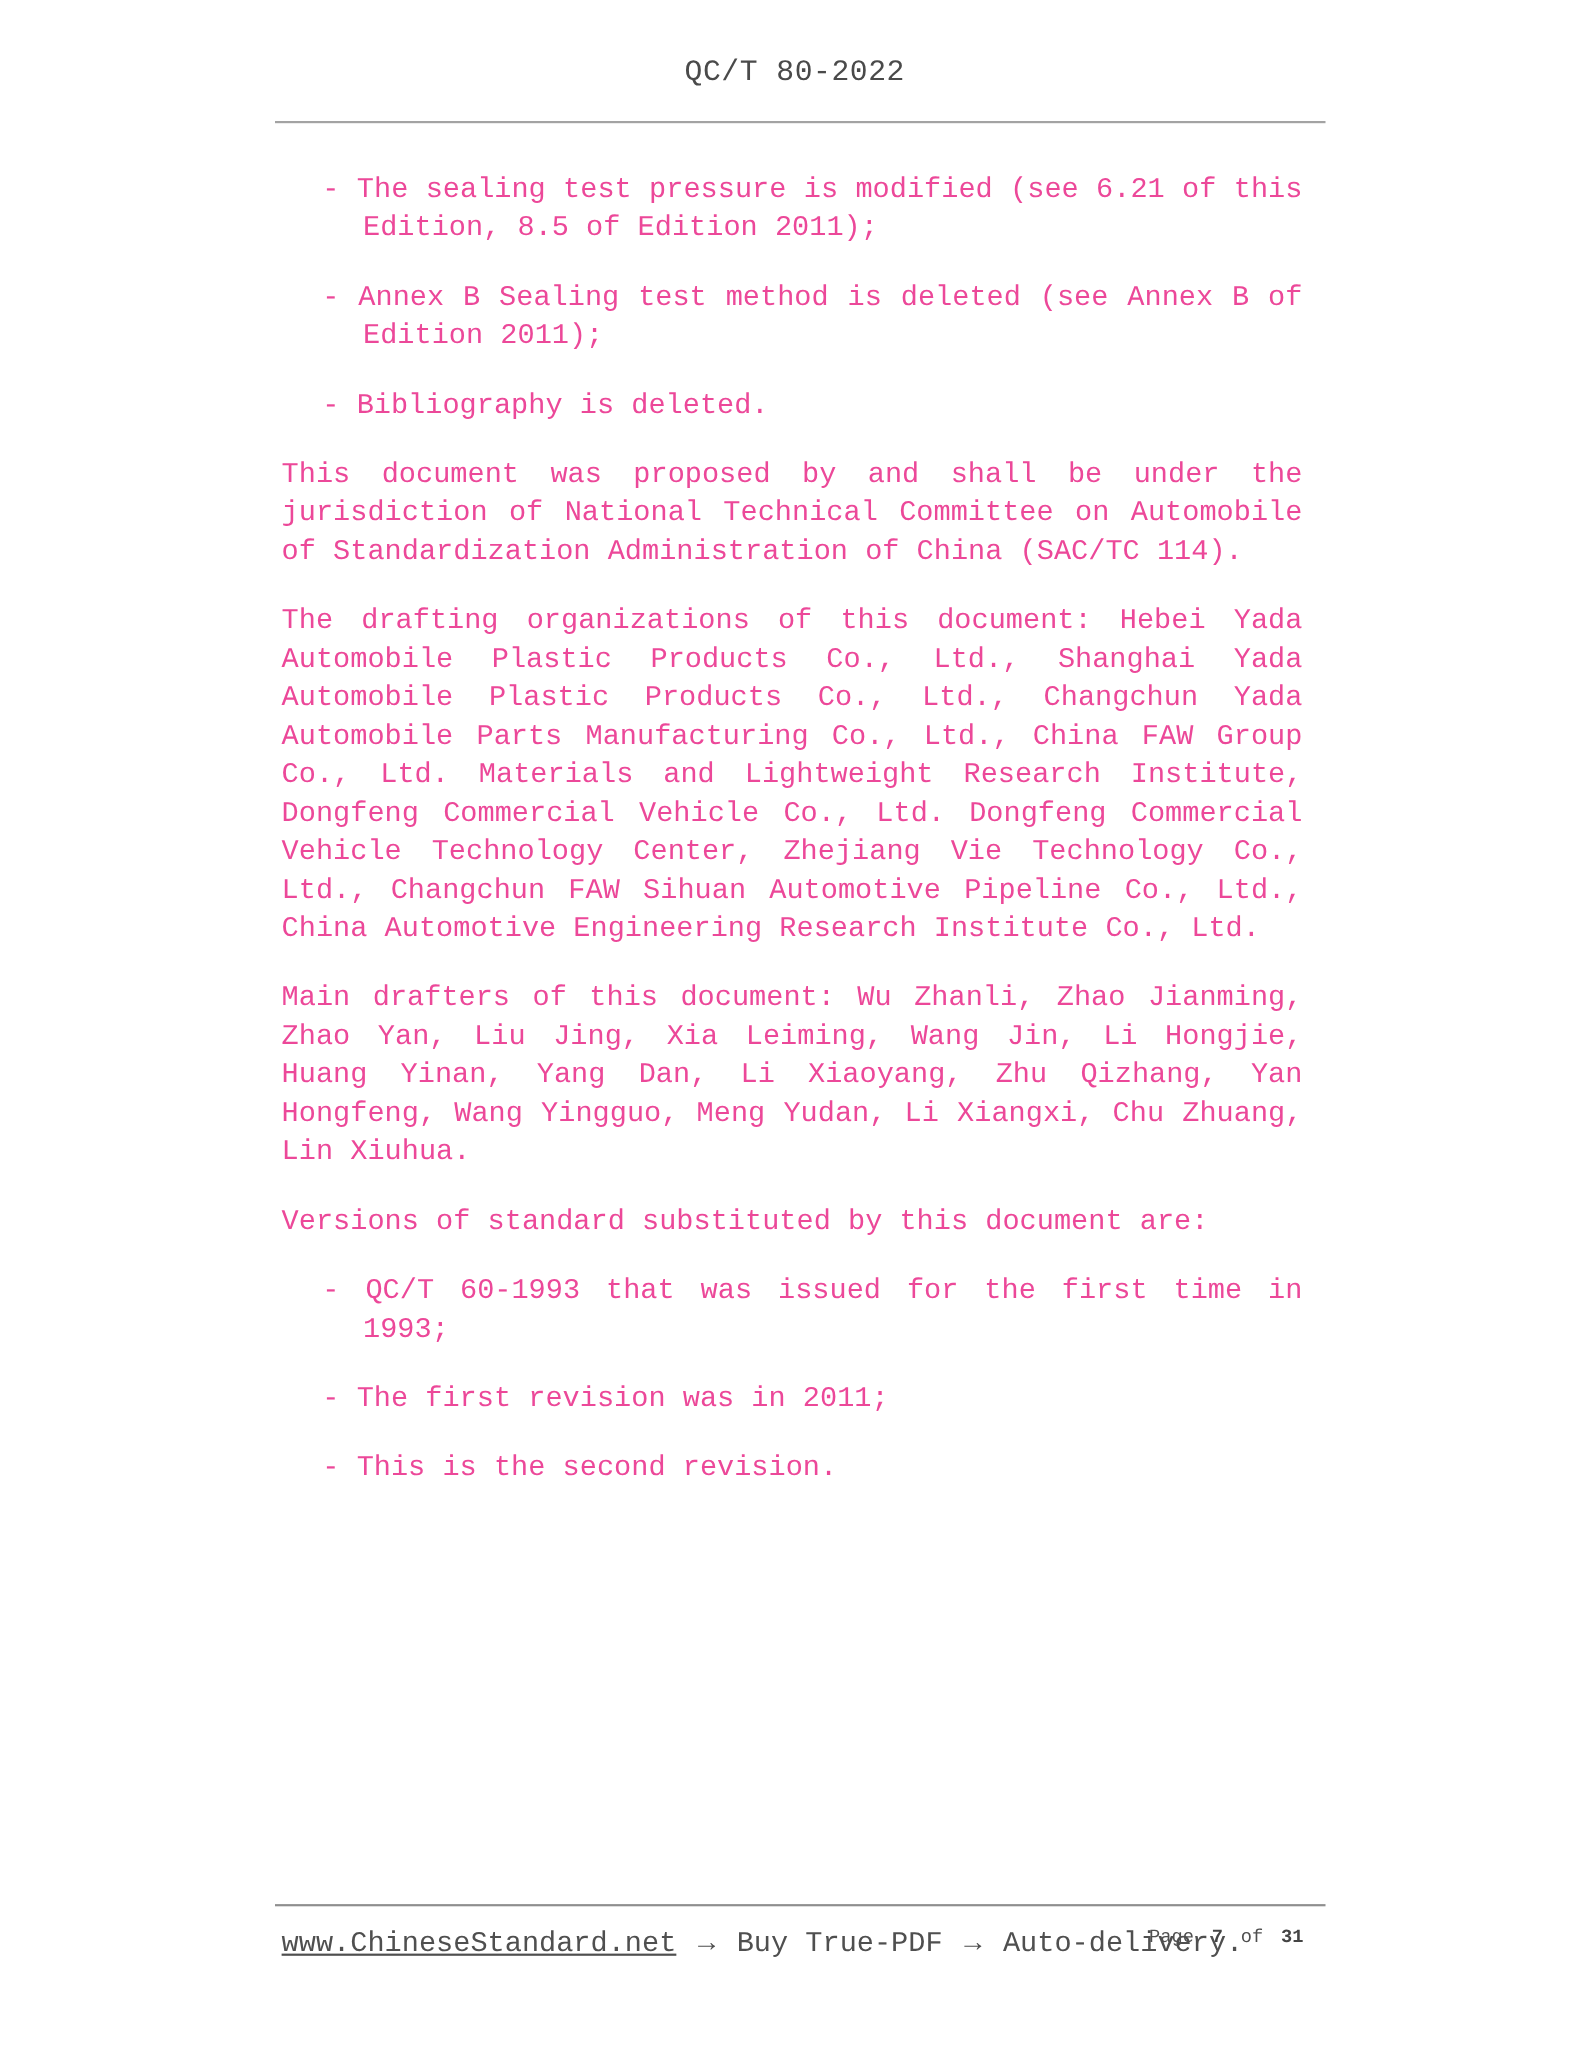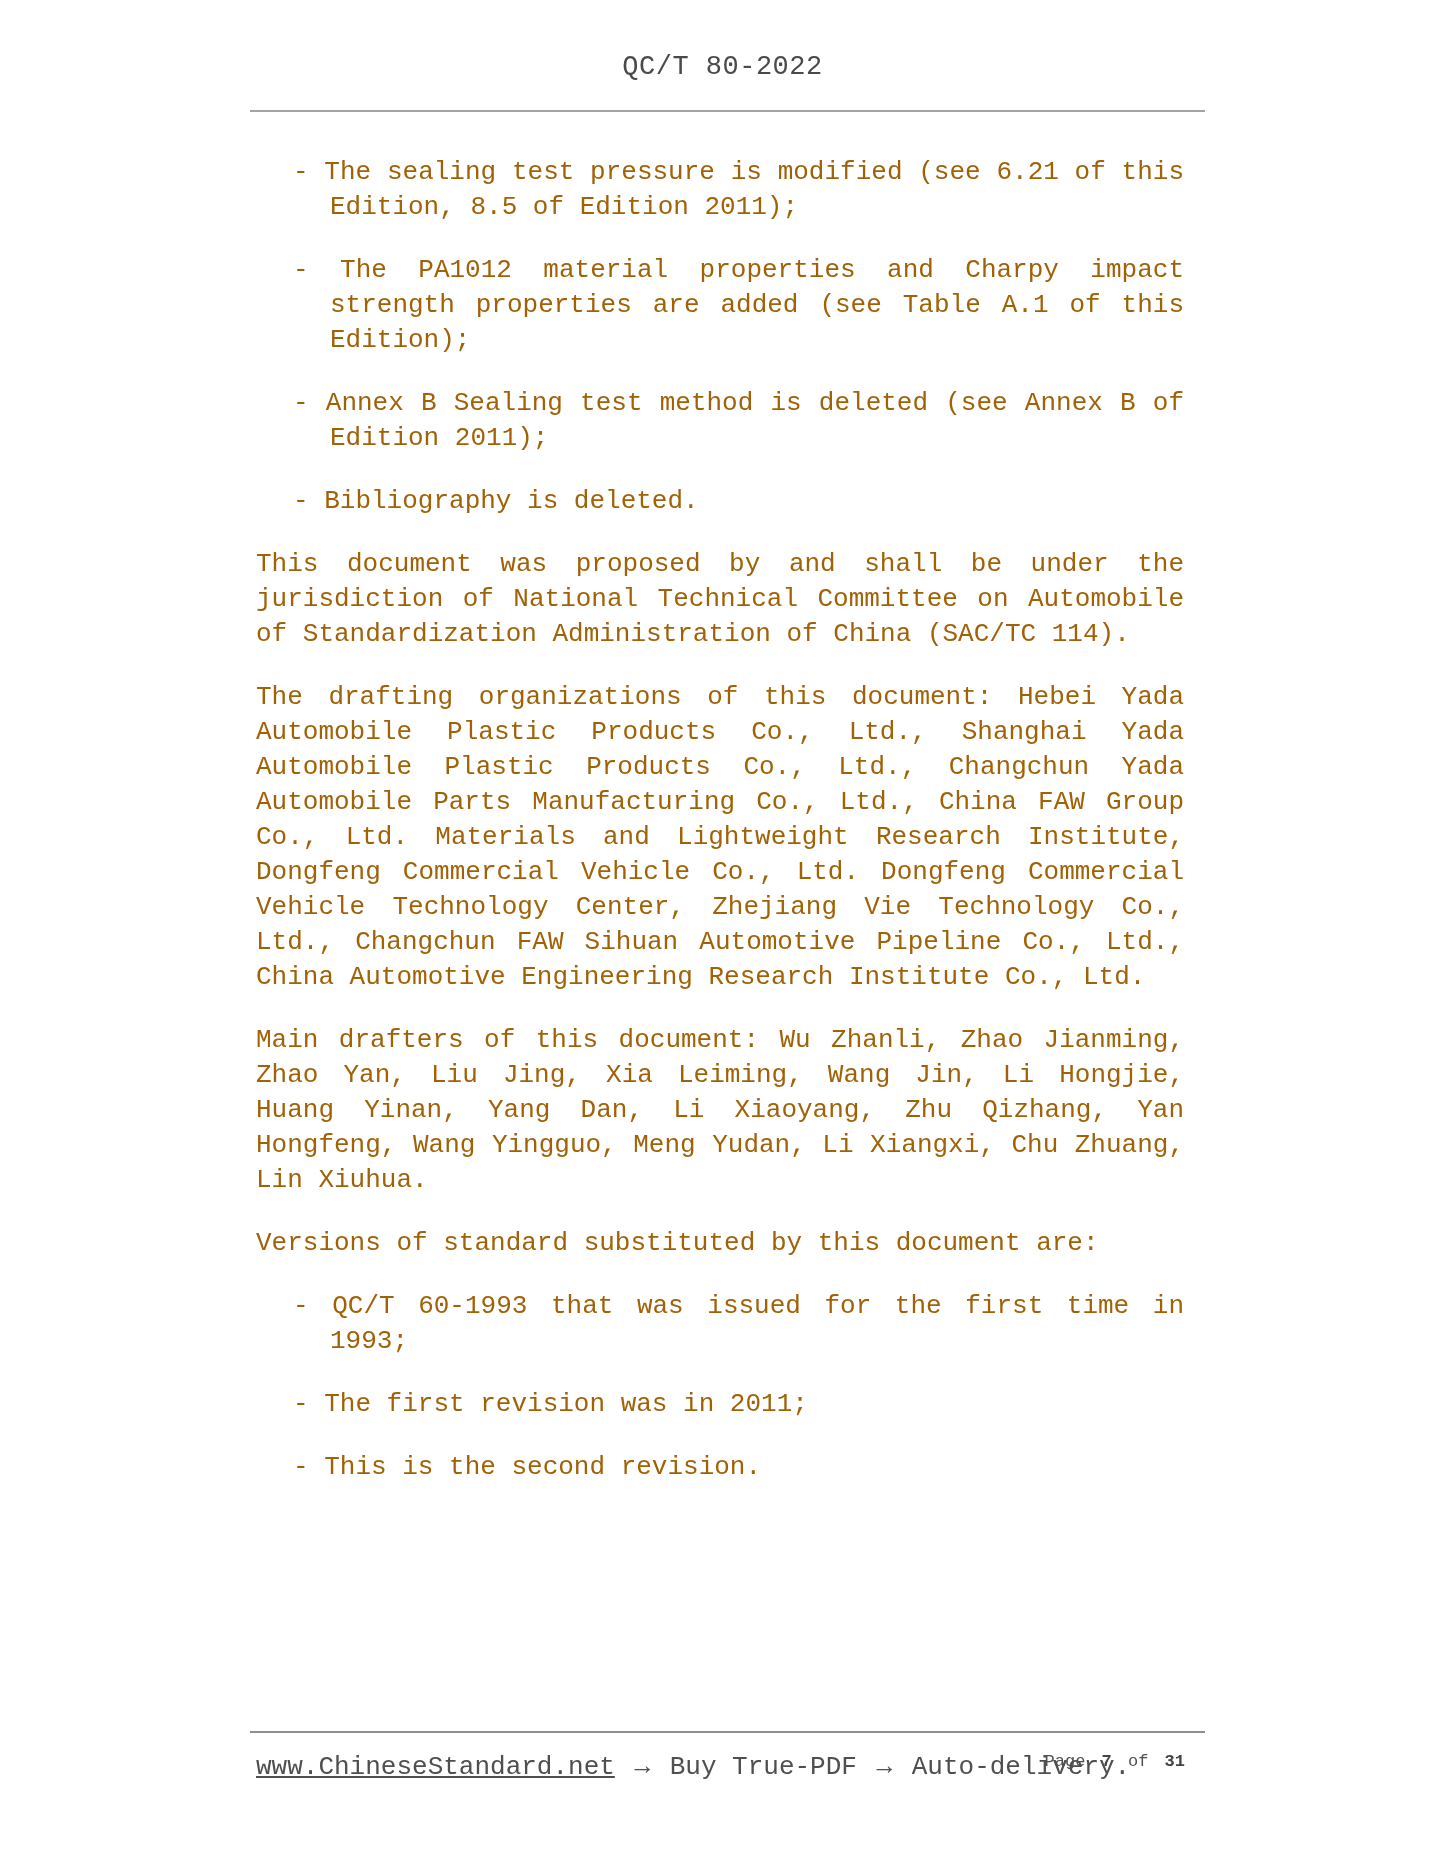--- a/index.html
+++ b/index.html
@@ -30,21 +30,21 @@
     border-top: 2px solid #a3a3a3;
   }
   .content {
     position: absolute;
     top: 155px;
     left: 256px;
     width: 928px;
     font-size: 26px;
     line-height: 35px;
     text-align: justify;
-    color: #a16207;
+    color: #ec4899;
   }
   .bullet {
     margin: 0 0 28px 74px;
     text-indent: -37px;
   }
   .para {
     margin: 0 0 28px 0;
   }
   .footer-rule {
     position: absolute;
@@ -84,21 +84,20 @@
 </head>
 <body>
 
 <div class="page">
 
   <div class="header-title">QC/T 80-2022</div>
   <div class="header-rule"></div>
 
   <div class="content">
     <p class="bullet">- The sealing test pressure is modified (see 6.21 of this Edition, 8.5 of Edition 2011);</p>
-    <p class="bullet">- The PA1012 material properties and Charpy impact strength properties are added (see Table A.1 of this Edition);</p>
     <p class="bullet">- Annex B Sealing test method is deleted (see Annex B of Edition 2011);</p>
     <p class="bullet">- Bibliography is deleted.</p>
 
     <p class="para">This document was proposed by and shall be under the jurisdiction of National Technical Committee on Automobile of Standardization Administration of China (SAC/TC 114).</p>
     <p class="para">The drafting organizations of this document: Hebei Yada Automobile Plastic Products Co., Ltd., Shanghai Yada Automobile Plastic Products Co., Ltd., Changchun Yada Automobile Parts Manufacturing Co., Ltd., China FAW Group Co., Ltd. Materials and Lightweight Research Institute, Dongfeng Commercial Vehicle Co., Ltd. Dongfeng Commercial Vehicle Technology Center, Zhejiang Vie Technology Co., Ltd., Changchun FAW Sihuan Automotive Pipeline Co., Ltd., China Automotive Engineering Research Institute Co., Ltd.</p>
     <p class="para">Main drafters of this document: Wu Zhanli, Zhao Jianming, Zhao Yan, Liu Jing, Xia Leiming, Wang Jin, Li Hongjie, Huang Yinan, Yang Dan, Li Xiaoyang, Zhu Qizhang, Yan Hongfeng, Wang Yingguo, Meng Yudan, Li Xiangxi, Chu Zhuang, Lin Xiuhua.</p>
     <p class="para">Versions of standard substituted by this document are:</p>
 
     <p class="bullet">- QC/T 60-1993 that was issued for the first time in 1993;</p>
     <p class="bullet">- The first revision was in 2011;</p>

